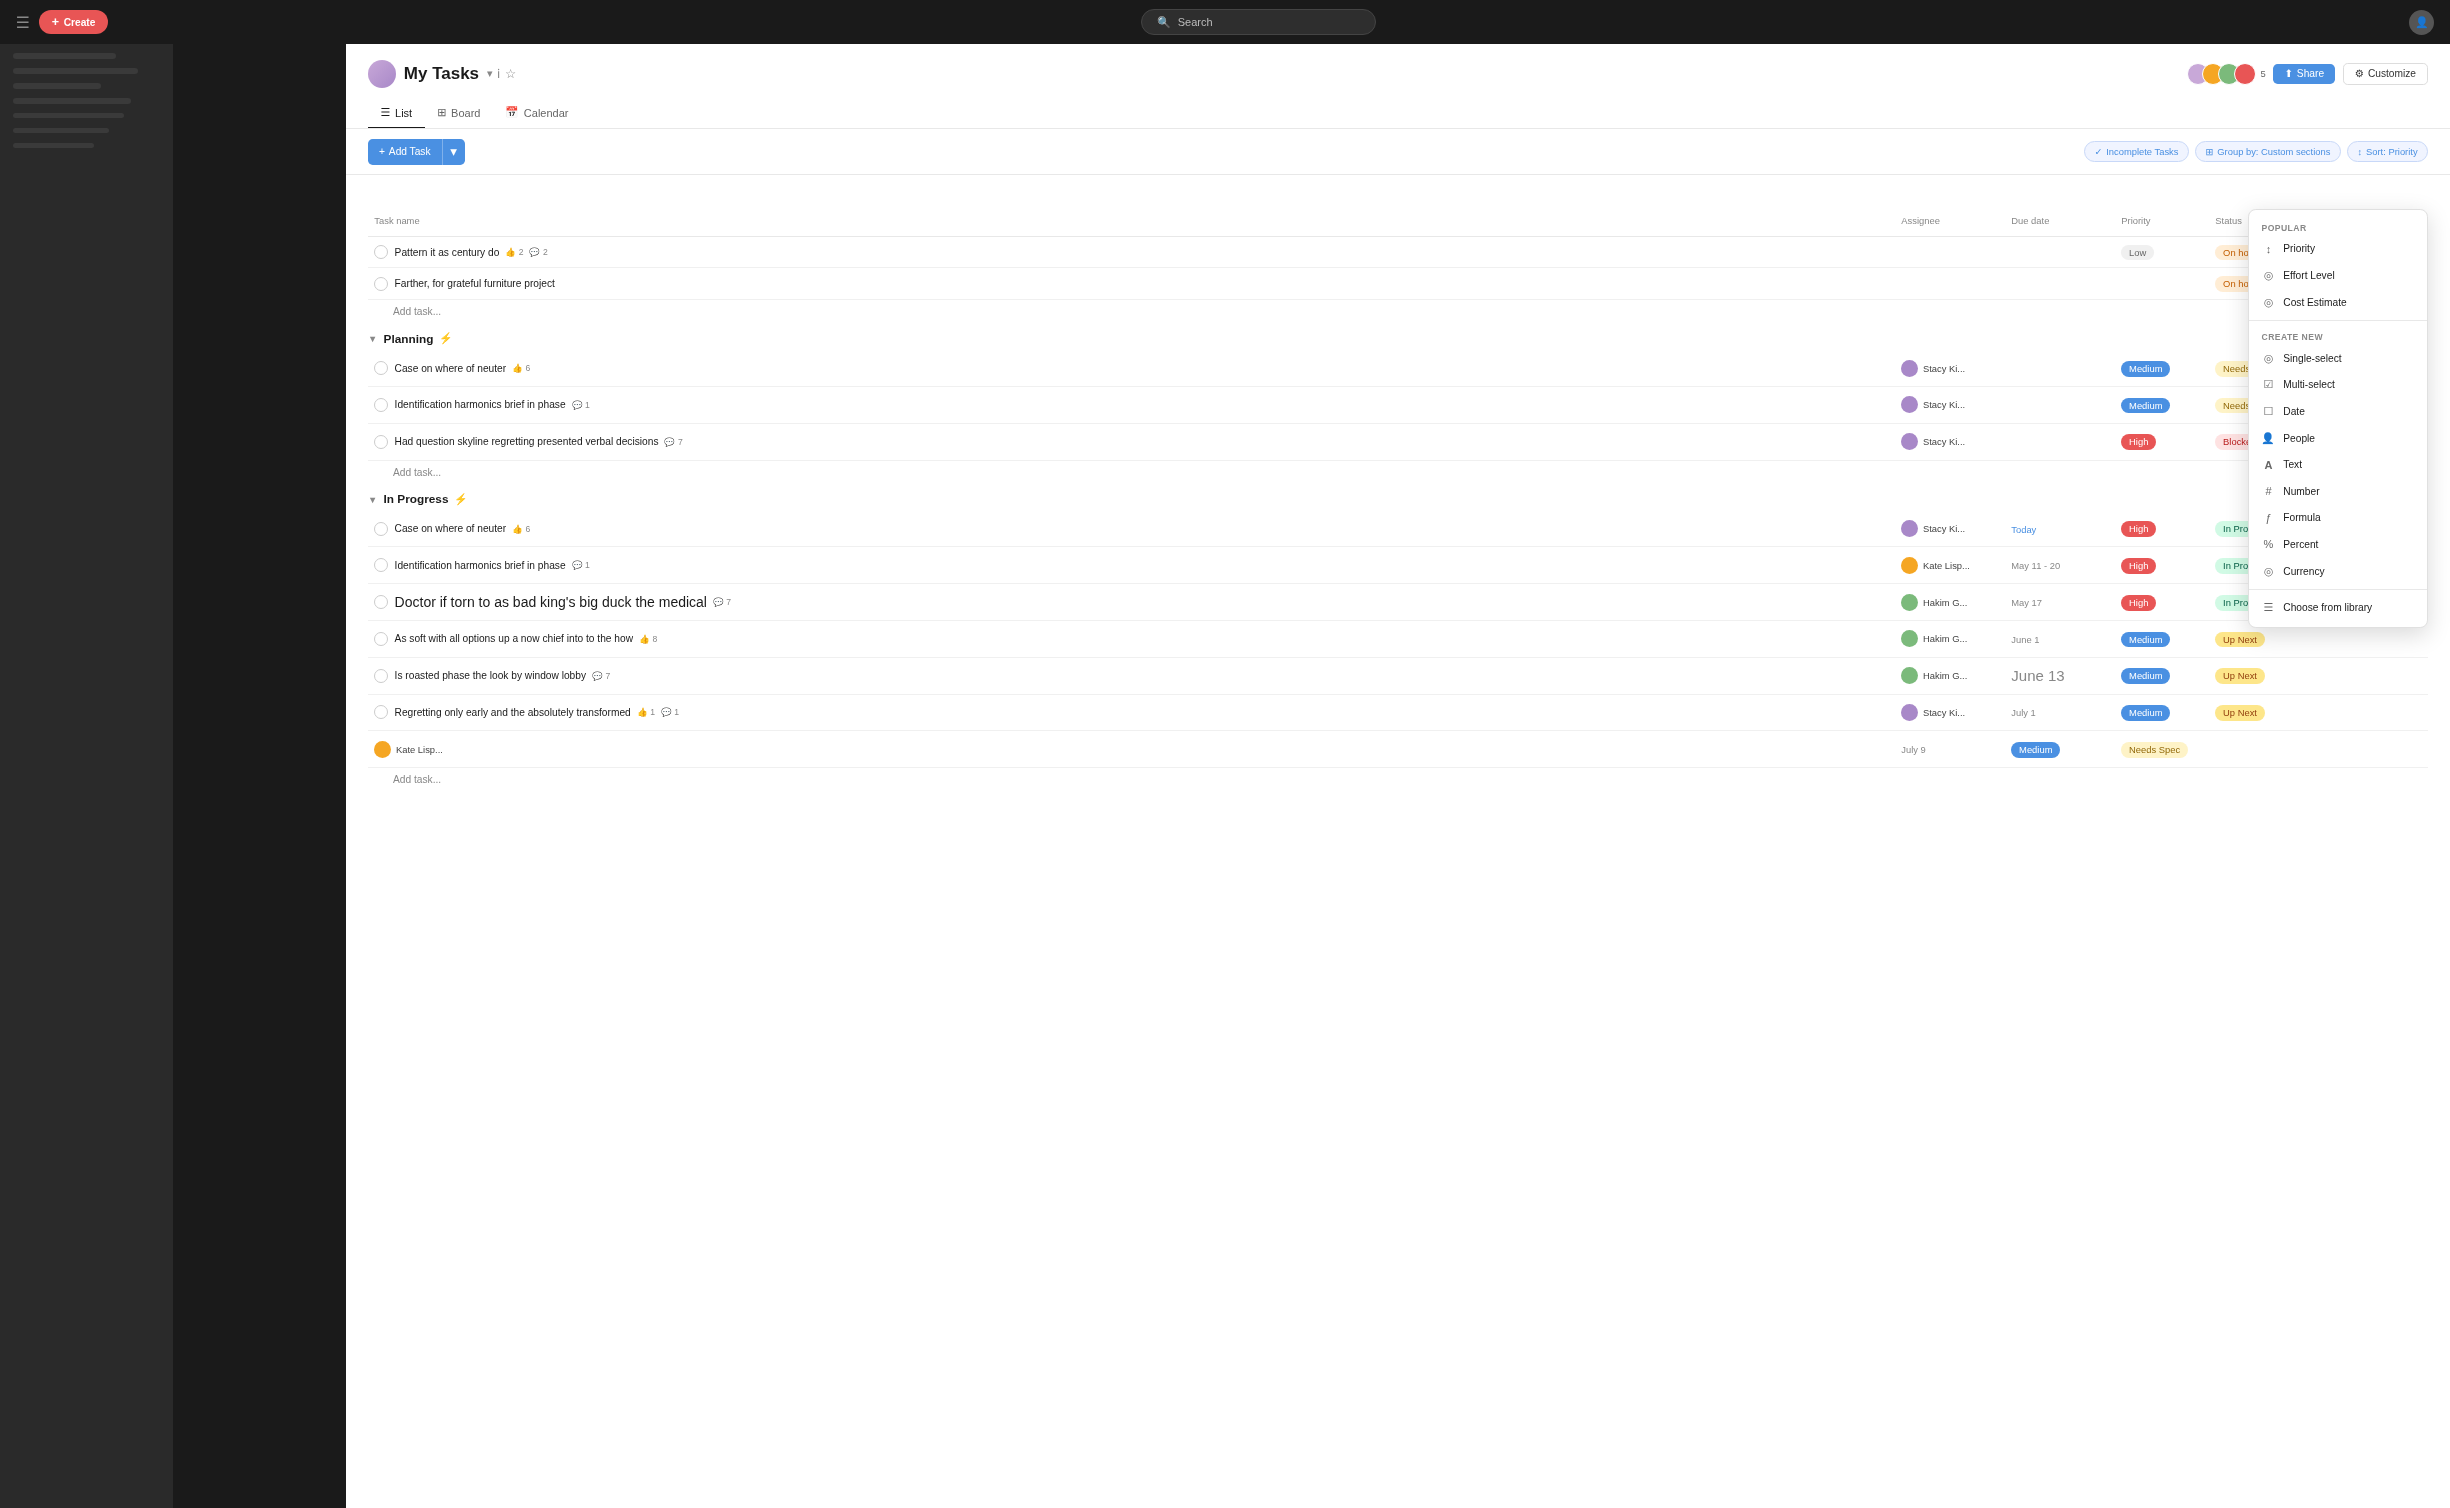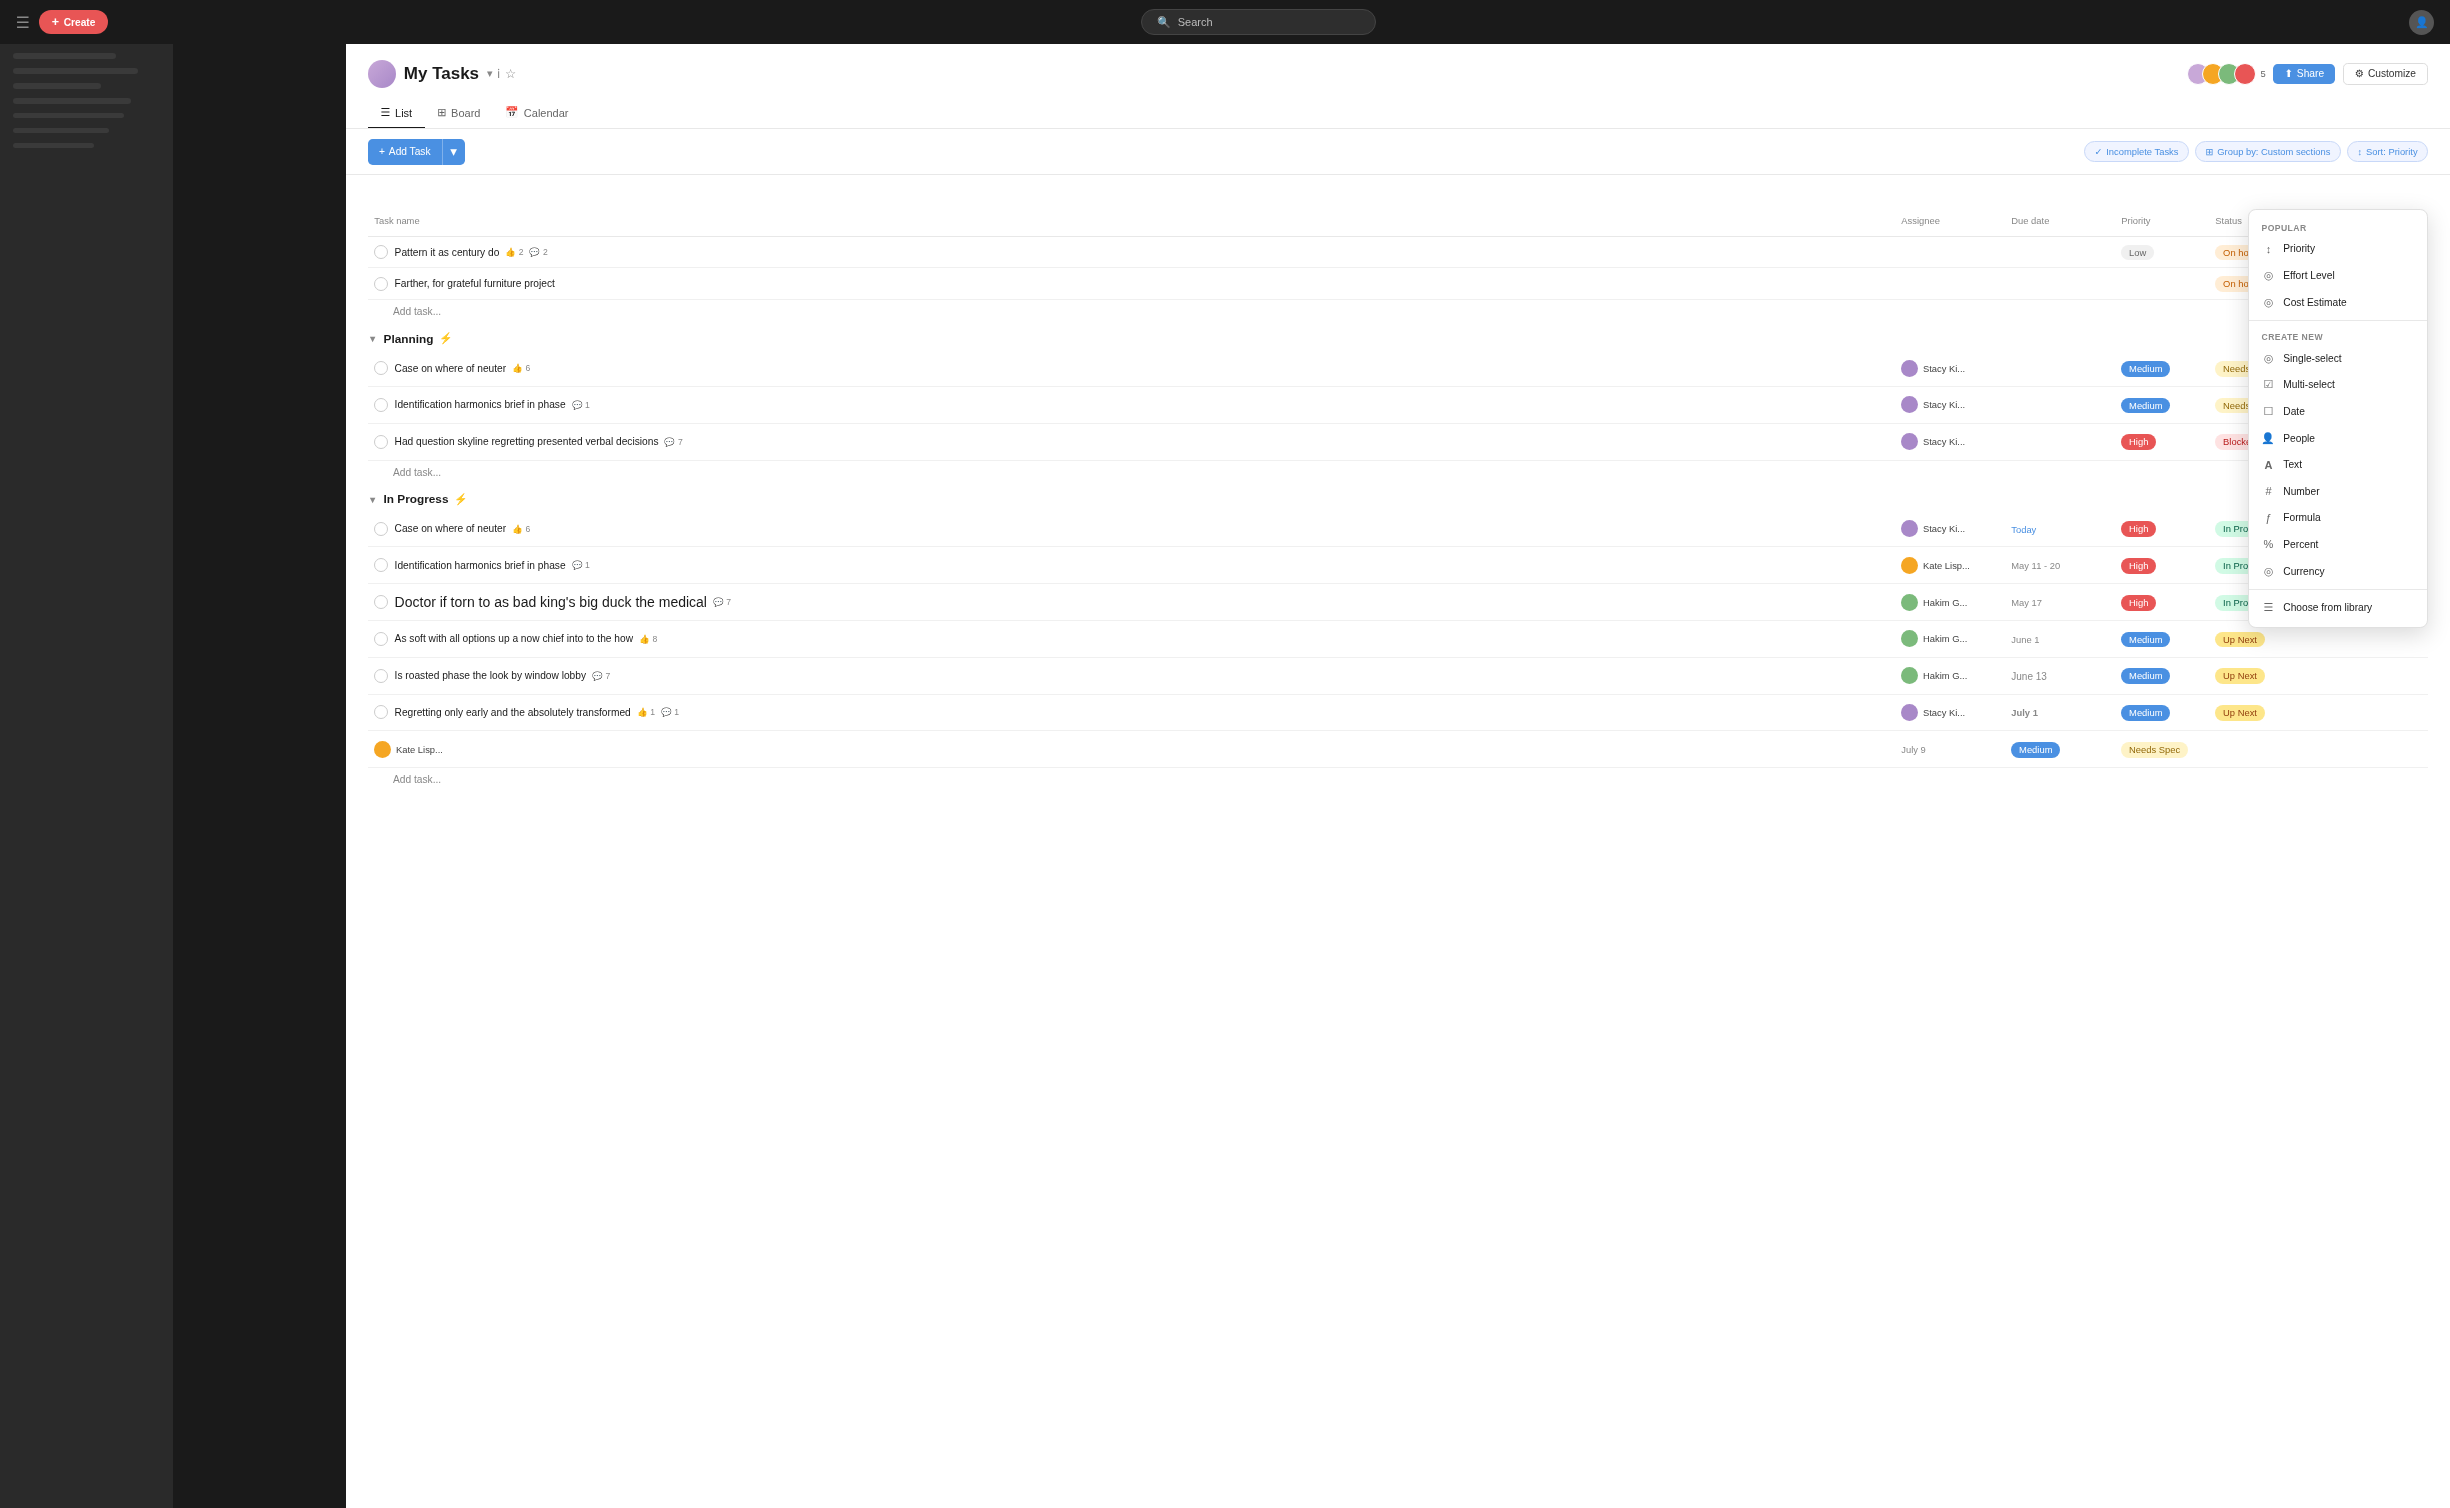--- a/index.html
+++ b/index.html
@@ -300,38 +300,38 @@
       <div style="display:grid;grid-template-columns:1fr 110px 110px 94px 94px 94px 31px;align-items:center;padding:6.3px 0;border-bottom:0.8px solid #f0f0f0;cursor:pointer;">
         <div style="display:flex;align-items:center;gap:6.3px;padding:0 6.3px;">
           <div style="width:14px;height:14px;border-radius:50%;border:1.6px solid #ccc;flex-shrink:0;"></div>
           <span style="font-size:10.2px;color:#1a1a1a;">Is roasted phase the look by window lobby</span>
           <span style="font-size:8.6px;color:#888;">💬 7</span>
         </div>
         <div style="display:flex;align-items:center;gap:4.7px;padding:3.1px 6.3px;">
           <div style="width:17px;height:17px;border-radius:50%;background:#7bba7b;"></div>
           <span style="font-size:9.4px;color:#444;">Hakim G...</span>
         </div>
-        <div style="padding:3.1px 6.3px;"><span style="font-size:10px;color:#888;">June 13</span></div>
+        <div style="padding:3.1px 6.3px;"><span style="font-size:15px;color:#888;">June 13</span></div>
         <div style="padding:3.1px 6.3px;"><span style="background:#4a90e2;color:white;padding:2.4px 7.8px;border-radius:9.4px;font-size:9.4px;">Medium</span></div>
         <div style="padding:3.1px 6.3px;"><span style="background:#fde68a;color:#92400e;padding:2.4px 7.8px;border-radius:9.4px;font-size:9.4px;">Up Next</span></div>
         <div style="padding:3.1px 6.3px;"></div>
       </div>
 
       <div style="display:grid;grid-template-columns:1fr 110px 110px 94px 94px 94px 31px;align-items:center;padding:6.3px 0;border-bottom:0.8px solid #f0f0f0;cursor:pointer;">
         <div style="display:flex;align-items:center;gap:6.3px;padding:0 6.3px;">
           <div style="width:14px;height:14px;border-radius:50%;border:1.6px solid #ccc;flex-shrink:0;"></div>
           <span style="font-size:10.2px;color:#1a1a1a;">Regretting only early and the absolutely transformed</span>
           <span style="font-size:8.6px;color:#888;">👍 1</span>
           <span style="font-size:8.6px;color:#888;">💬 1</span>
         </div>
         <div style="display:flex;align-items:center;gap:4.7px;padding:3.1px 6.3px;">
           <div style="width:17px;height:17px;border-radius:50%;background:#a888c8;"></div>
           <span style="font-size:9.4px;color:#444;">Stacy Ki...</span>
         </div>
-        <div style="padding:3.1px 6.3px;"><span style="font-size:9.4px;color:#888;font-weight:bold;">July 1</span></div>
+        <div style="padding:3.1px 6.3px;"><span style="font-size:9.4px;color:#888;">July 1</span></div>
         <div style="padding:3.1px 6.3px;"><span style="background:#4a90e2;color:white;padding:2.4px 7.8px;border-radius:9.4px;font-size:9.4px;">Medium</span></div>
         <div style="padding:3.1px 6.3px;"><span style="background:#fde68a;color:#92400e;padding:2.4px 7.8px;border-radius:9.4px;font-size:9.4px;">Up Next</span></div>
         <div style="padding:3.1px 6.3px;"></div>
       </div>
 
       <div style="display:grid;grid-template-columns:1fr 110px 110px 94px 94px 94px 31px;align-items:center;padding:6.3px 0;border-bottom:0.8px solid #f0f0f0;cursor:pointer;">
         <div style="display:flex;align-items:center;gap:4.7px;padding:3.1px 6.3px;">
           <div style="width:17px;height:17px;border-radius:50%;background:#f5a623;"></div>
           <span style="font-size:9.4px;color:#444;">Kate Lisp...</span>
         </div>

